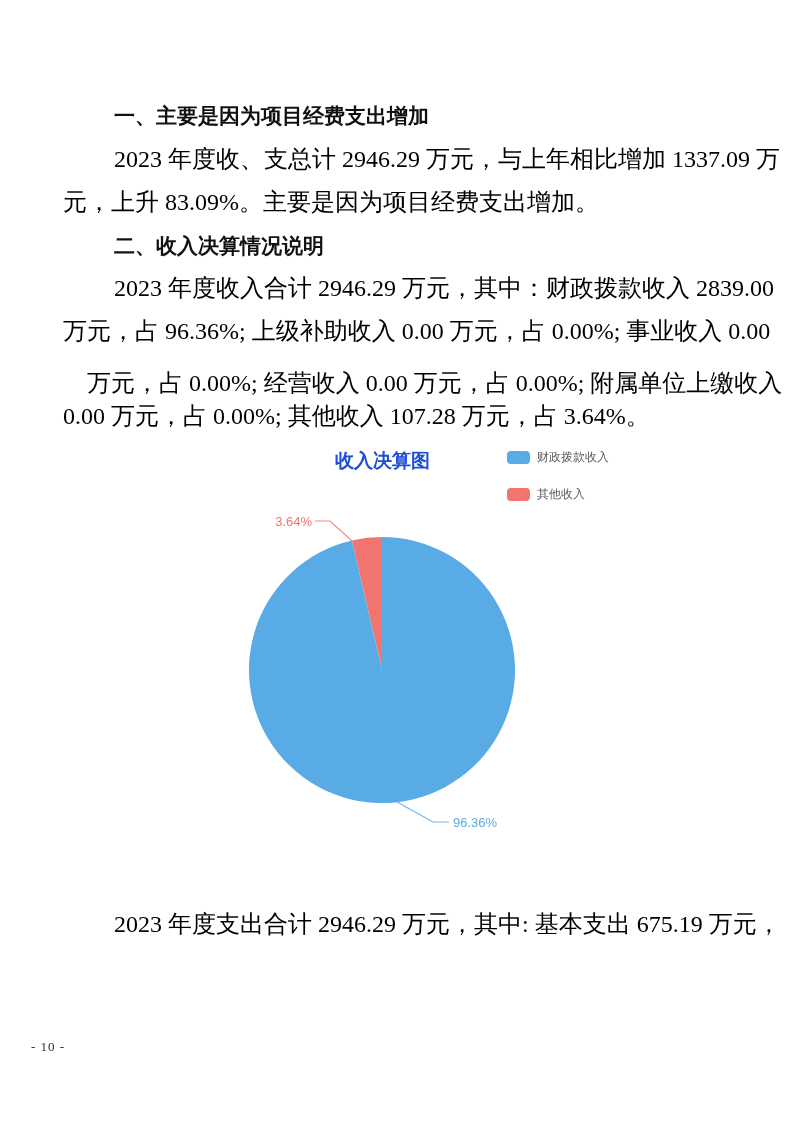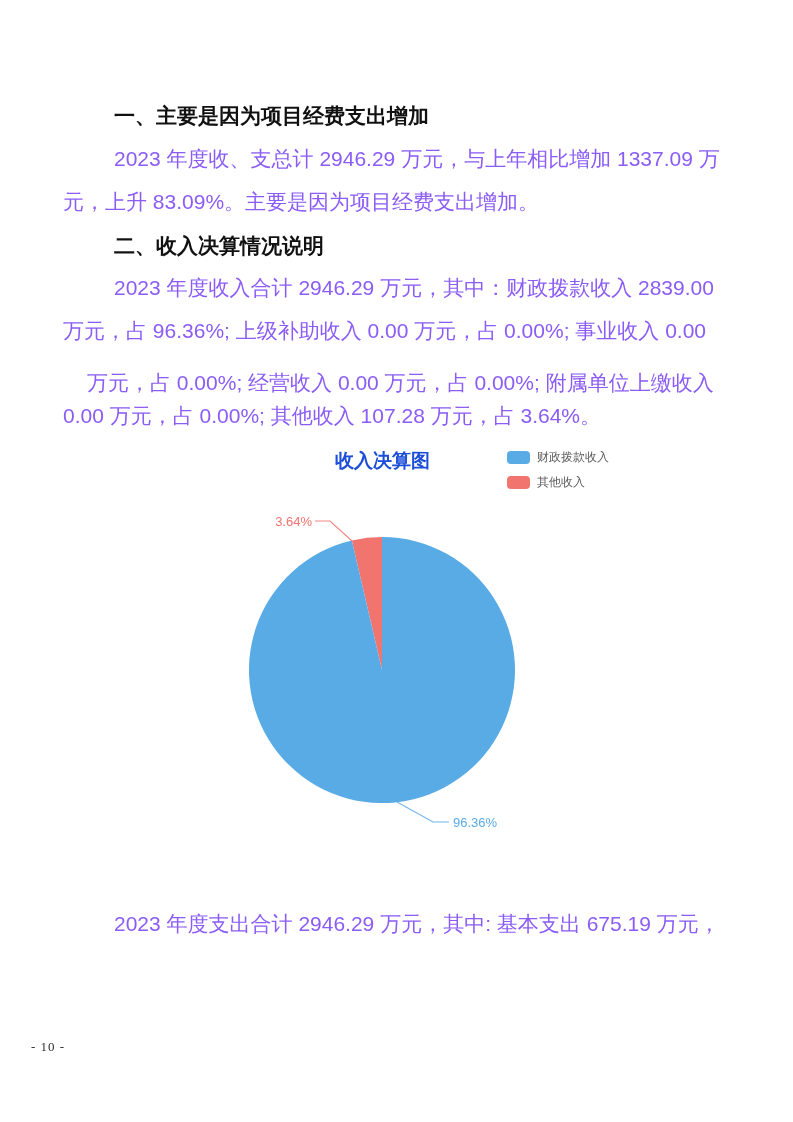--- a/index.html
+++ b/index.html
@@ -6,35 +6,35 @@
   .page{
     position:relative;
     width:793px;height:1122px;
     background:#ffffff;
     font-family:"Liberation Serif", serif;
     color:#1c1c1c;
     overflow:hidden;
   }
   .abs{position:absolute;white-space:nowrap;}
   .body-line{
-    font-size:21px;line-height:24px;
-    font-family:Liberation Sans, sans-serif;
-    color:#8b5cf6;
+    font-size:24px;line-height:24px;
+    font-family:Liberation Serif, serif;
+    color:#000000;
   }
   .heading{
     font-size:21px;line-height:25px;font-weight:bold;
     font-family:"Liberation Sans", sans-serif;
     color:#111111;
   }
   .chart-title{
     font-size:19px;font-weight:bold;
     font-family:"Liberation Sans", sans-serif;
     color:#1d4ed8;
   }
-  .legend{display:flex;flex-direction:column;gap:8px;}
+  .legend{display:flex;flex-direction:column;gap:20px;}
   .legend-row{display:flex;align-items:center;gap:7px;}
   .legend-swatch{width:23px;height:13px;border-radius:4px;display:inline-block;}
   .legend-label{
     font-size:12px;color:#5a5a5a;
     font-family:"Liberation Sans", sans-serif;
   }
   .pie-label{
     font-size:13px;
     font-family:"Liberation Sans", sans-serif;
   }

